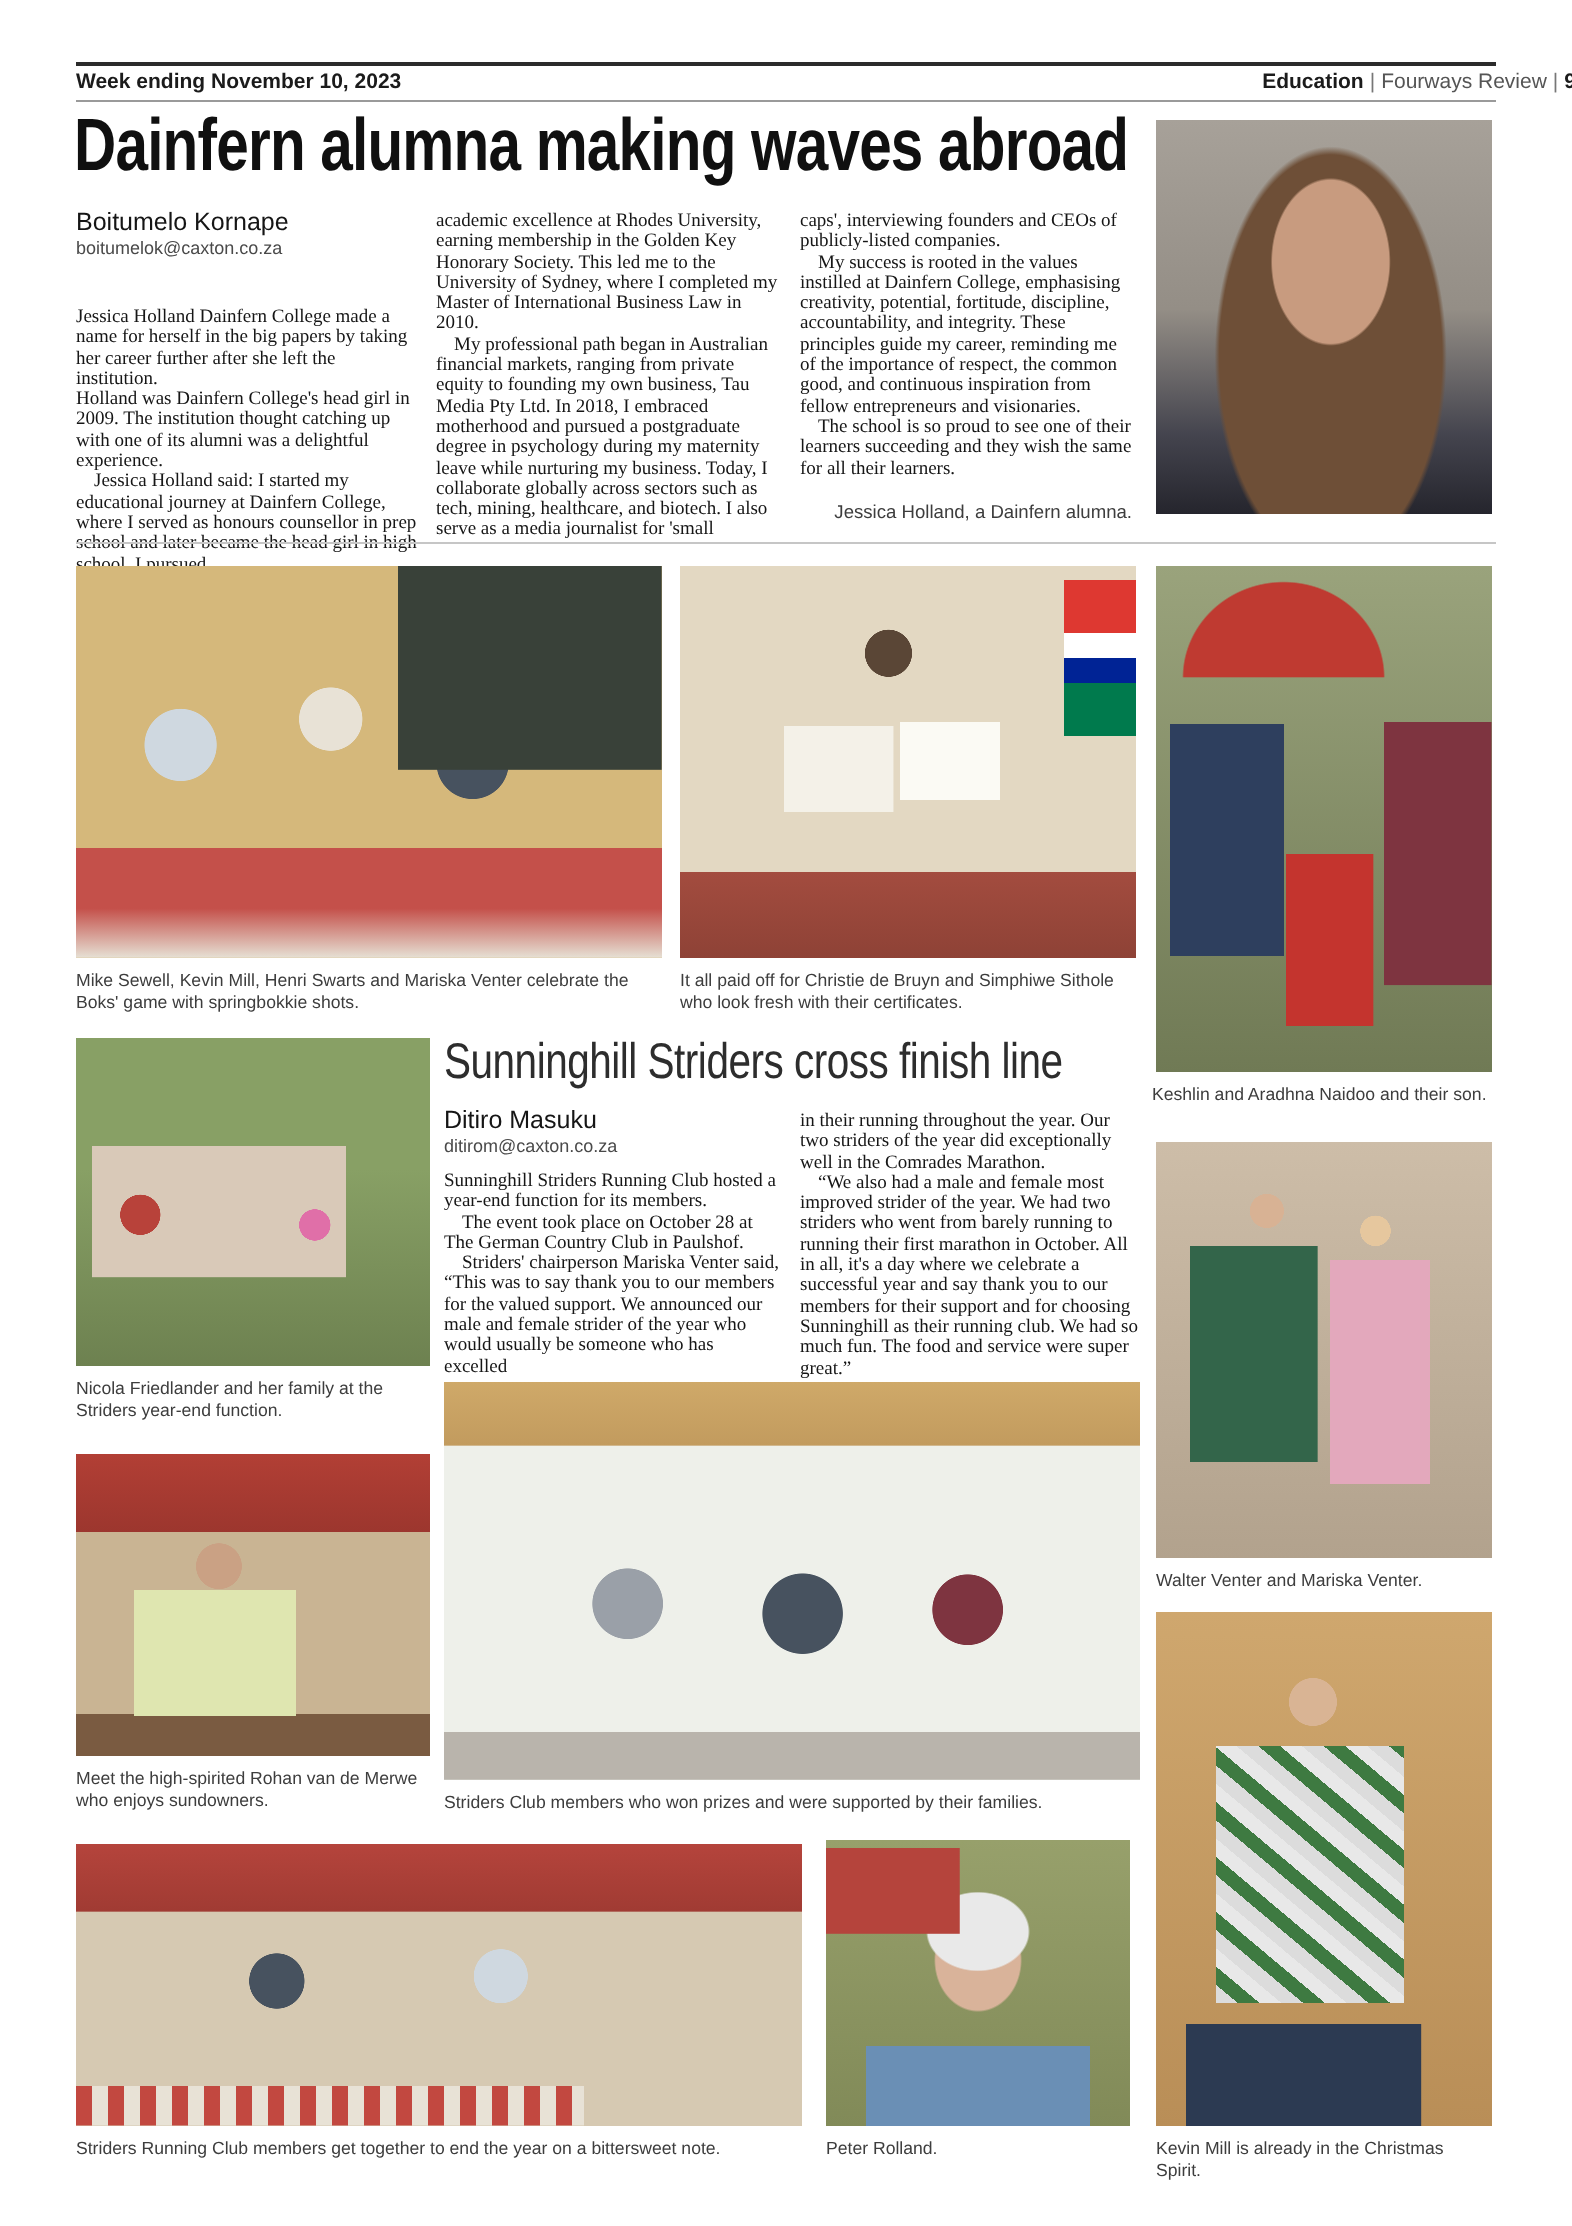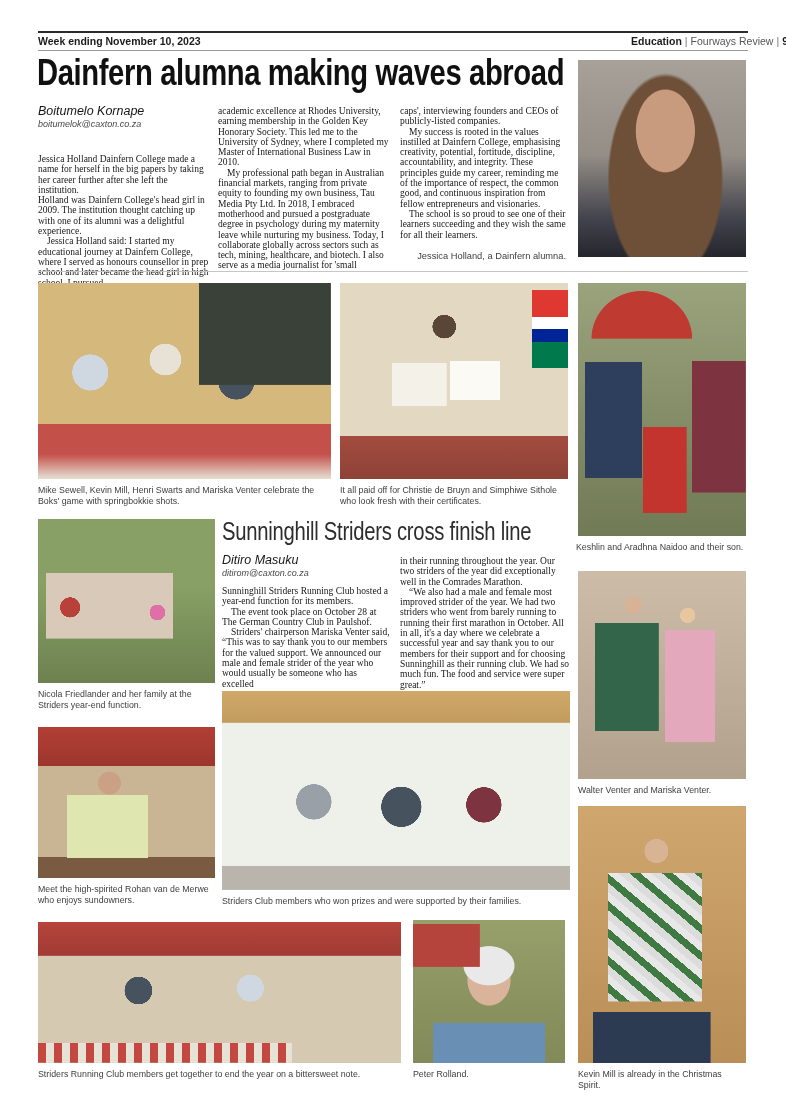--- a/index.html
+++ b/index.html
@@ -12,21 +12,21 @@
   .hdr-left{left:38px;}
   .hdr-right{right:38px;text-align:right;margin-left:34px;}
   .hdr-right .pub{font-weight:400;color:#555;}
   .hdr-right .sep{font-weight:400;color:#777;padding:0 3px;}
   
   .headline1{position:absolute;left:37px;top:52px;font-size:37px;font-weight:700;letter-spacing:-0.5px;
              color:#101010;transform:scaleX(0.79);transform-origin:0 0;white-space:nowrap;}
   .headline2{position:absolute;left:222px;top:517px;font-size:25px;font-weight:400;letter-spacing:-0.3px;
              color:#2d2d2d;transform:scaleX(0.81);transform-origin:0 0;white-space:nowrap;}
   
-  .byline{position:absolute;font-style:italic;}
+  .byline{position:absolute;}
   .byline .name{font-size:12.5px;color:#151515;}
   .byline .email{font-size:9px;color:#4a4a4a;margin-top:1px;}
   .bodycol{position:absolute;font-family:"Liberation Serif",serif;font-size:9.5px;line-height:10.3px;
            color:#161616;text-align:left;}
   .bodycol p{margin:0;}
   .bodycol p.in{text-indent:9px;}
   .cap{position:absolute;font-size:8.8px;line-height:11.3px;color:#3d3d3d;}
   .cap-right{text-align:right;font-size:9.3px;}
   .divider{position:absolute;left:38px;width:710px;height:1px;background:#c6c6c6;}
   

